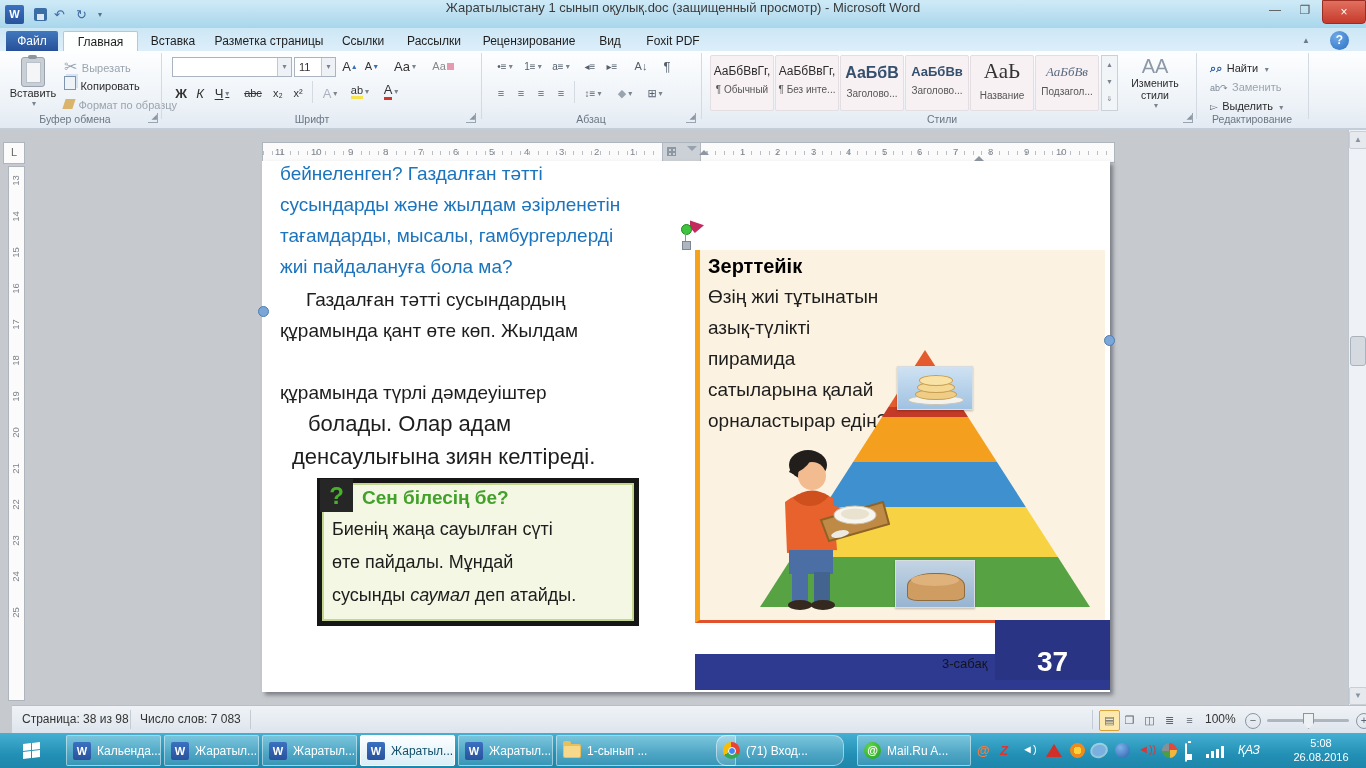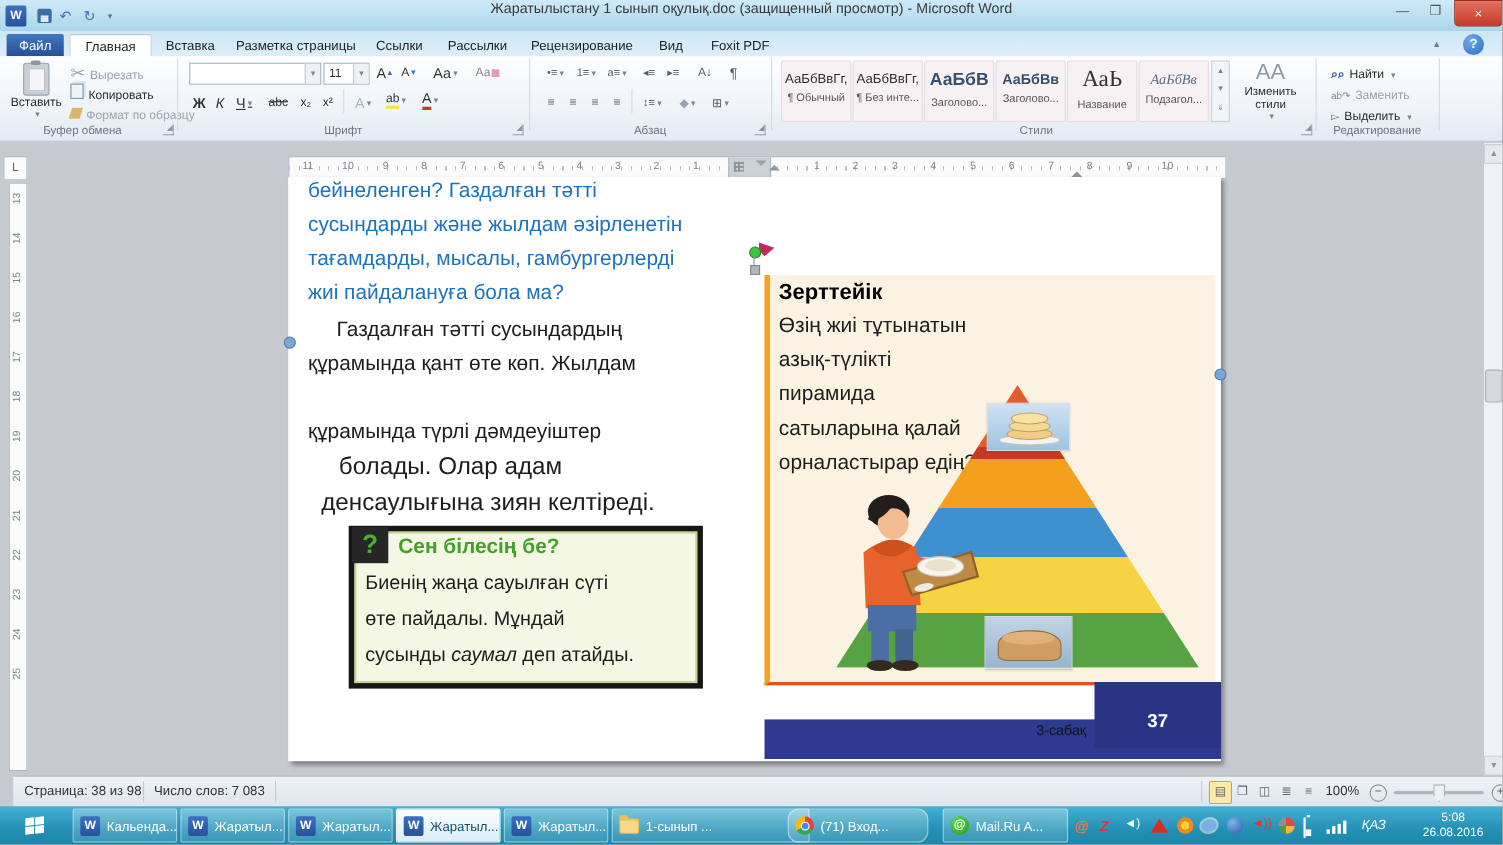--- a/index.html
+++ b/index.html
@@ -367,21 +367,21 @@
           <rect x="37" y="132" width="16" height="30" fill="#4b6fa4"></rect>
           <rect x="59" y="132" width="16" height="30" fill="#42648f"></rect>
           <ellipse cx="45" cy="165" rx="12" ry="5" fill="#35291f"></ellipse>
           <ellipse cx="68" cy="165" rx="12" ry="5" fill="#35291f"></ellipse>
         </svg>
       </div>
 
       <div class="a" style="left:433px;top:493px;width:415px;height:36px;background:#2d3a8f;">
         <span class="a" style="left:247px;top:2px;font-size:13px;color:#14141c;">3-сабақ</span>
       </div>
-      <div class="a" style="left:733px;top:459px;width:115px;height:60px;background:#2a3484;color:#fff;font-size:17px;font-weight:bold;text-align:center;">
+      <div class="a" style="left:733px;top:459px;width:115px;height:60px;background:#2a3484;color:#fff;font-size:28px;font-weight:bold;text-align:center;">
         <span style="display:block;margin-top:26px;">37</span>
       </div>
     </div>
 
     <div class="a" style="left:258px;top:176px;width:9px;height:9px;border-radius:50%;background:#7aa7d8;border:1px solid #4d7db2;"></div>
     <div class="a" style="left:1104px;top:205px;width:9px;height:9px;border-radius:50%;background:#7aa7d8;border:1px solid #4d7db2;"></div>
   </div>
 
   <div class="a sbar"></div>
   <div class="a sbtn" style="top:131px;">▲</div>

